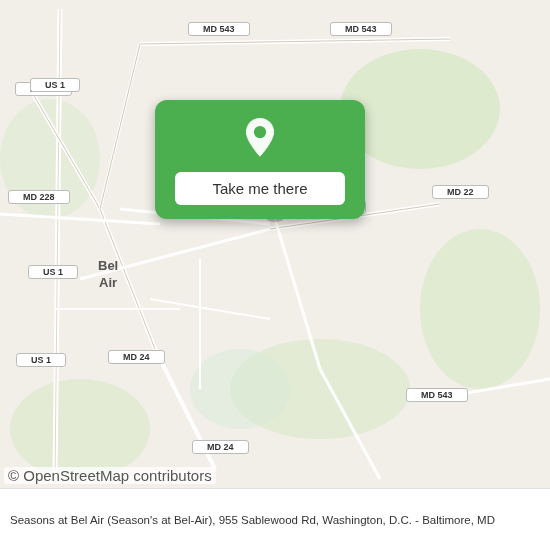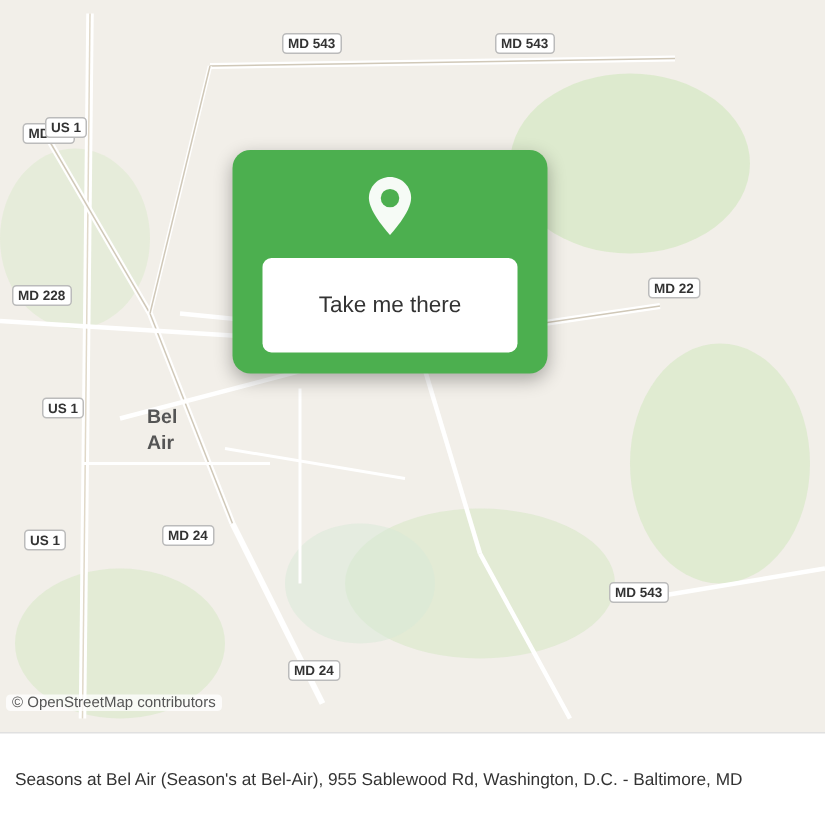--- a/index.html
+++ b/index.html
@@ -40,21 +40,21 @@
       width: 44px;
       height: 44px;
       margin-bottom: 10px;
     }
 
     .take-me-btn {
       background: white;
       color: #333;
       border: none;
       border-radius: 6px;
-      padding: 23px 22px;
+      padding: 8px 22px;
       font-size: 15px;
       font-weight: 500;
       cursor: pointer;
       width: 100%;
       text-align: center;
     }
 
     
     .info-bar {
       background: white;
@@ -76,58 +76,58 @@
     .moovit-logo {
       display: flex;
       flex-direction: column;
       align-items: flex-end;
       margin-left: 10px;
     }
 
     
     .osm-attr {
       position: absolute;
-      bottom: 14px;
+      bottom: 4px;
       left: 4px;
-      font-size: 10px;
+      font-size: 15px;
       color: #555;
       background: rgba(255,255,255,0.75);
       padding: 0 4px;
       border-radius: 3px;
     }
 
     
     .road-label {
       position: absolute;
       font-size: 9px;
       color: #333;
       font-weight: 600;
       background: white;
       border: 1px solid #bbb;
       border-radius: 3px;
-      padding: 1px 3px;
+      padding: 1px 14px;
       white-space: nowrap;
     }
 
     
     .map-svg {
       position: absolute;
       inset: 0;
       width: 100%;
       height: 100%;
     }
 
     .bel-air-label {
       position: absolute;
       left: 98px;
-      top: 270px;
+      top: 258px;
       font-size: 13px;
       color: #555;
       font-weight: 600;
-      text-align: left;
+      text-align: center;
       line-height: 1.3;
     }
   </style>
 </head>
 <body>
 
 <div class="container">
 
   <div class="map-area">
     <div class="map-bg"></div>

